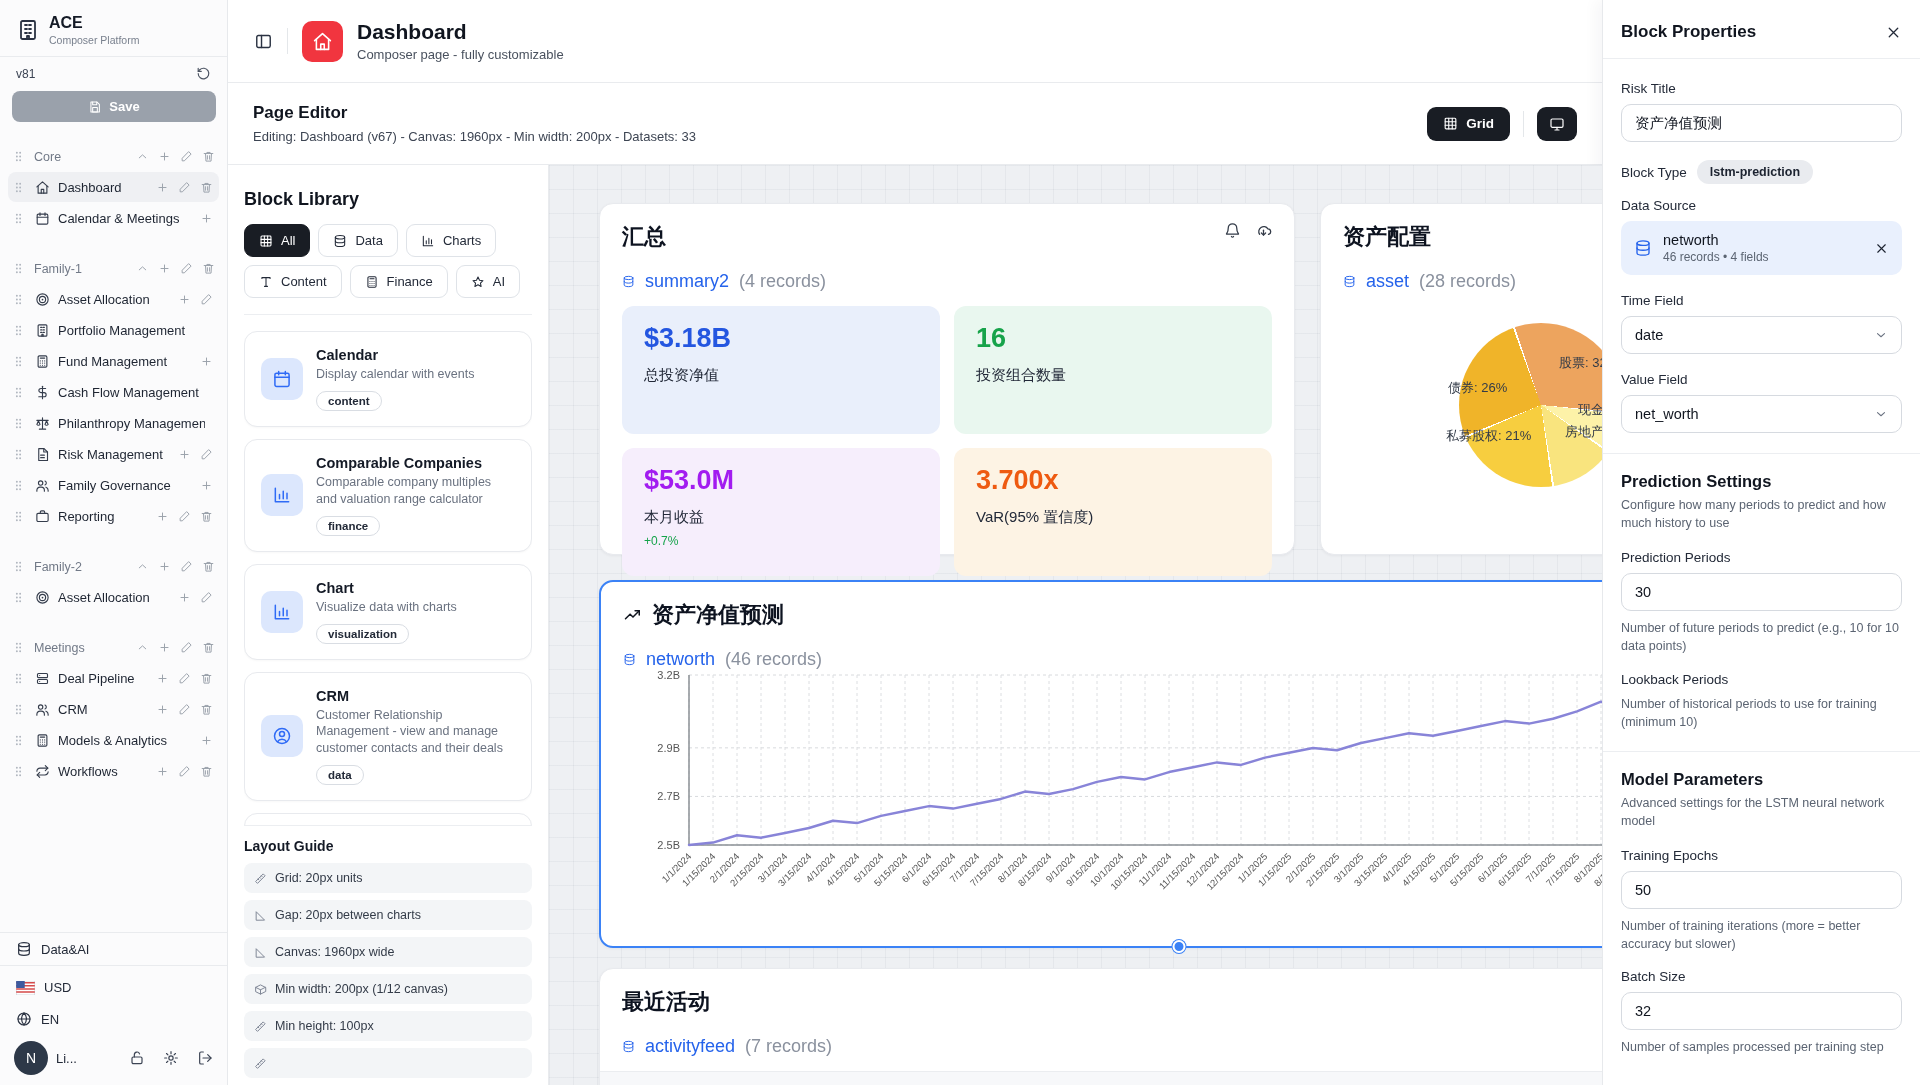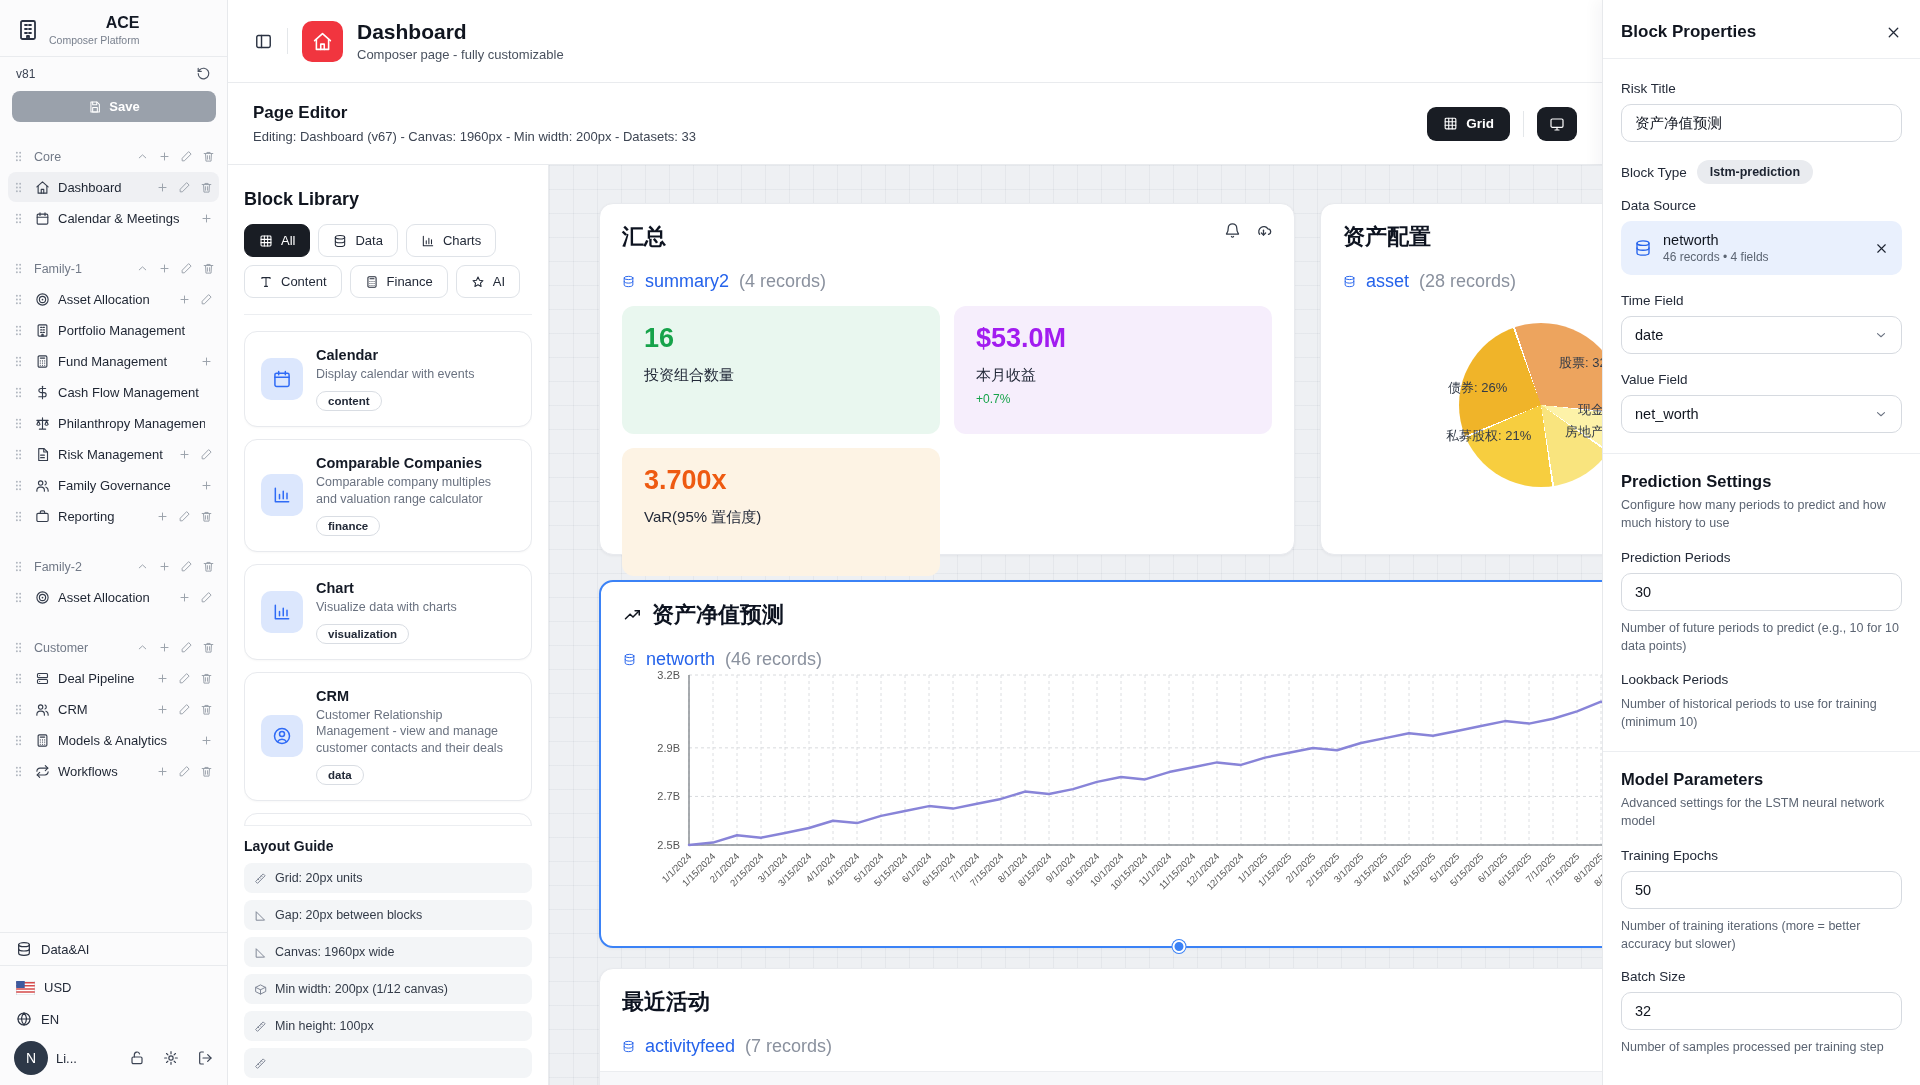--- a/index.html
+++ b/index.html
@@ -3,21 +3,21 @@
 <meta charset="utf-8">
 <style>
 * { margin:0; padding:0; box-sizing:border-box; }
 html,body { width:1920px; height:1085px; overflow:hidden; font-family:"Liberation Sans", sans-serif; color:#1c2330; background:#fff; }
 .app { display:flex; width:1920px; height:1085px; }
 
 
 .sidebar { width:228px; min-width:228px; height:100%; background:#fbfbfc; border-right:1px solid #e7e9ec; display:flex; flex-direction:column; }
 .brand { display:flex; align-items:center; gap:9px; padding:14px 16px 10px; }
 .brand .logo { width:24px; height:24px; color:#2a3242; }
-.brand-name { font-size:16px; font-weight:bold; color:#141a26;text-align:right; }
+.brand-name { font-size:16px; font-weight:bold; color:#141a26; }
 .brand-sub { font-size:10.5px; color:#79818e; margin-top:2px; }
 .side-div { border-top:1px solid #e9ebee; margin:0 0; }
 .version-row { display:flex; align-items:center; justify-content:space-between; padding:9px 16px 6px; font-size:12px; color:#3c4454; }
 .version-row .ic { width:15px; height:15px; color:#4a5261; cursor:pointer; }
 .save-btn { margin:4px 12px 10px; height:31px; background:#9aa1ab; border:none; border-radius:8px; color:#fff; font-size:13px; font-weight:bold; display:flex; align-items:center; justify-content:center; gap:7px; cursor:pointer; width:204px; font-family:inherit; }
 .save-btn .ic { width:14px; height:14px; }
 .tree { flex:1; overflow:hidden; padding:4px 8px 0; }
 .tgroup { display:flex; align-items:center; height:29px; margin-top:21px; padding:0 4px; }
 .tgroup:first-child { margin-top:6px; }
 .glabel { font-size:12.5px; color:#717987; flex:0 0 auto; margin-right:auto; }
@@ -602,21 +602,21 @@
     <span class="grip ic">
             <svg viewBox="0 0 24 24" fill="none" stroke="currentColor" stroke-width="1.8" stroke-linecap="round" stroke-linejoin="round">
               <circle cx="9" cy="5" r="1.7" fill="currentColor" stroke="none"></circle>
               <circle cx="15" cy="5" r="1.7" fill="currentColor" stroke="none"></circle>
               <circle cx="9" cy="12" r="1.7" fill="currentColor" stroke="none"></circle>
               <circle cx="15" cy="12" r="1.7" fill="currentColor" stroke="none"></circle>
               <circle cx="9" cy="19" r="1.7" fill="currentColor" stroke="none"></circle>
               <circle cx="15" cy="19" r="1.7" fill="currentColor" stroke="none"></circle>
             </svg>
           </span>
-    <span class="glabel" style="margin-left:9px">Customer</span>
+    <span class="glabel" style="margin-left:9px">Meetings</span>
     <span class="gacts">
             <span class="ic">
               <svg viewBox="0 0 24 24" fill="none" stroke="currentColor" stroke-width="1.8" stroke-linecap="round" stroke-linejoin="round">
                 <path d="M6 14.5l6-5.5 6 5.5"></path>
               </svg>
             </span>
             <span class="ic">
               <svg viewBox="0 0 24 24" fill="none" stroke="currentColor" stroke-width="1.8" stroke-linecap="round" stroke-linejoin="round">
                 <path d="M12 5.5v13M5.5 12h13"></path>
               </svg>
@@ -1026,21 +1026,21 @@
                   </svg>
                 </span>
     <span>Grid: 20px units</span>
   </div>
   <div class="gitem">
     <span class="ic">
                   <svg viewBox="0 0 24 24" fill="none" stroke="currentColor" stroke-width="1.8" stroke-linecap="round" stroke-linejoin="round">
                     <path d="M4 20V5l15 15z"></path>
                   </svg>
                 </span>
-    <span>Gap: 20px between blocks</span>
+    <span>Gap: 20px between charts</span>
   </div>
   <div class="gitem">
     <span class="ic">
                   <svg viewBox="0 0 24 24" fill="none" stroke="currentColor" stroke-width="1.8" stroke-linecap="round" stroke-linejoin="round">
                     <path d="M4 20V5l15 15z"></path>
                   </svg>
                 </span>
     <span>Canvas: 1960px wide</span>
   </div>
   <div class="gitem">
@@ -1100,20 +1100,25 @@
                 <svg viewBox="0 0 24 24" fill="none" stroke="currentColor" stroke-width="1.8" stroke-linecap="round" stroke-linejoin="round">
                   <ellipse cx="12" cy="5.5" rx="8" ry="3"></ellipse>
                   <path d="M4 5.5v13c0 1.7 3.6 3 8 3s8-1.3 8-3v-13"></path>
                   <path d="M4 12c0 1.7 3.6 3 8 3s8-1.3 8-3"></path>
                 </svg>
               </span>
             <span class="ds-name">summary2</span>
             <span class="ds-records">(4 records)</span>
           </div>
           <div class="mcards" id="mcards">
+  <div class="mcard" style="background:#e9effb">
+    <div class="mval" style="color:#2456e0">$3.18B</div>
+    <div class="mlabel">总投资净值</div>
+
+  </div>
   <div class="mcard" style="background:#e9f7ef">
     <div class="mval" style="color:#16a34a">16</div>
     <div class="mlabel">投资组合数量</div>
 
   </div>
   <div class="mcard" style="background:#f6eefc">
     <div class="mval" style="color:#a21cf0">$53.0M</div>
     <div class="mlabel">本月收益</div>
     <div class="msub">+0.7%</div>
   </div>

